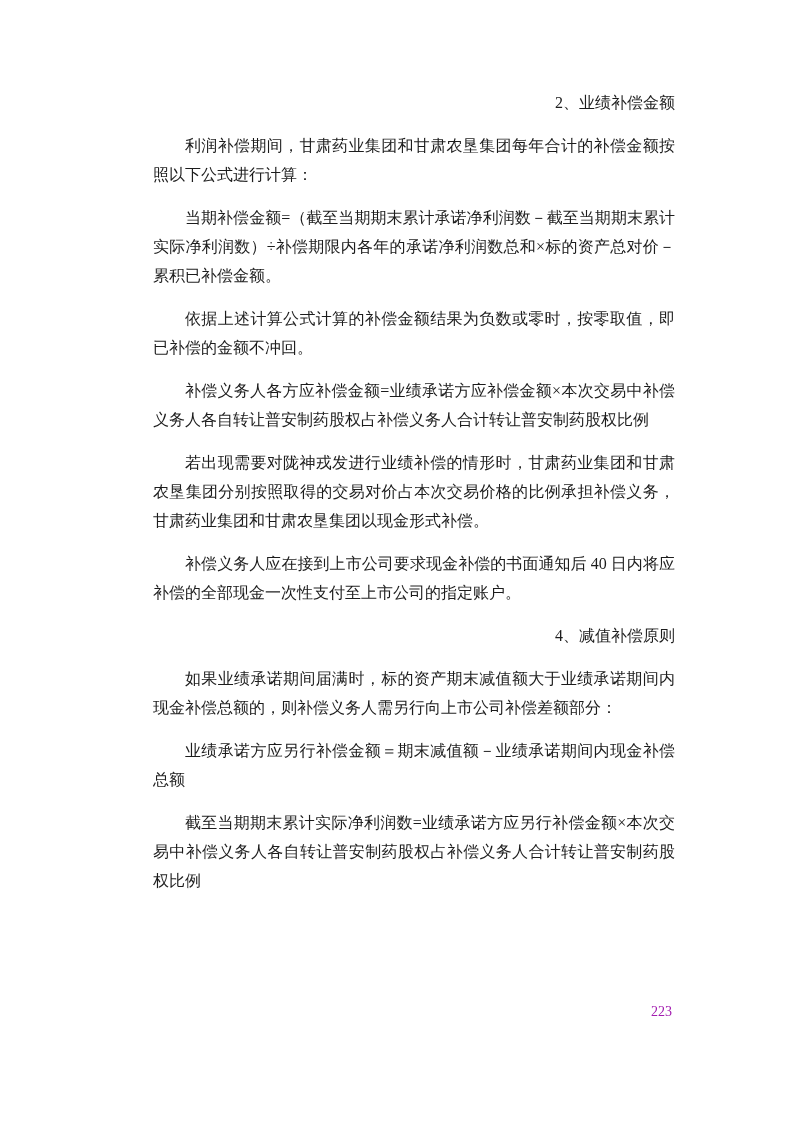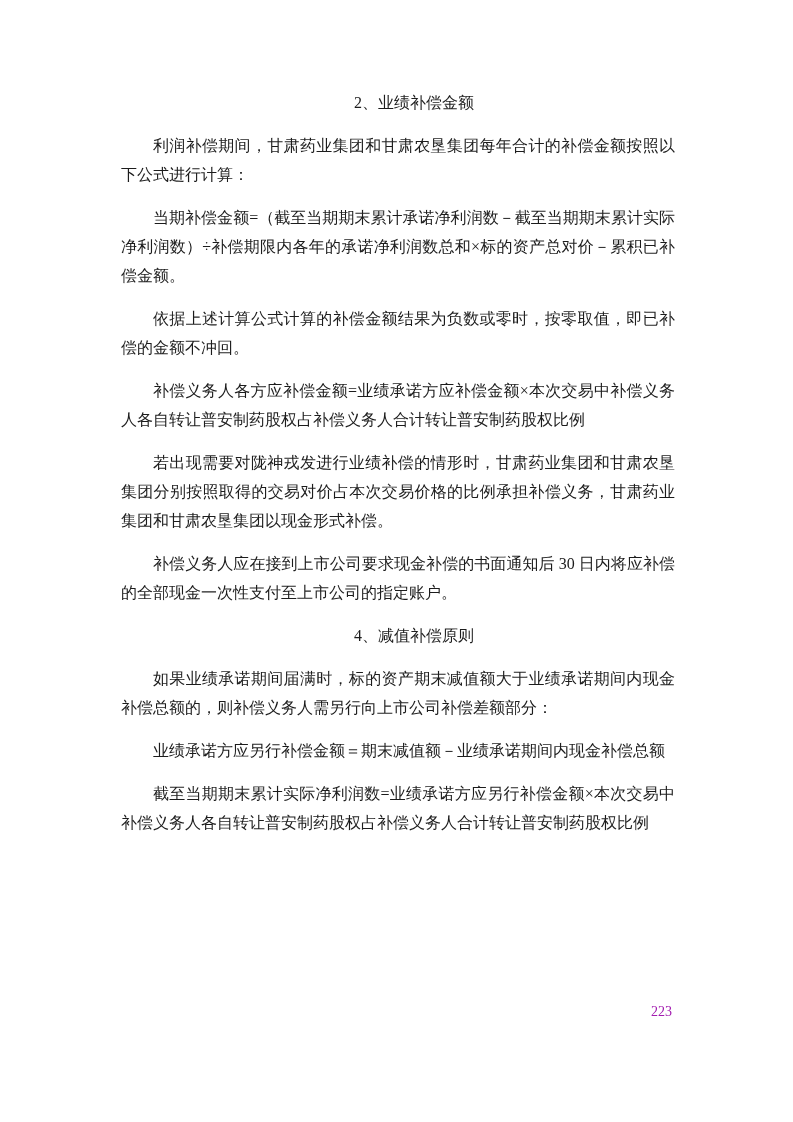--- a/index.html
+++ b/index.html
@@ -31,23 +31,24 @@
     margin: 0 0 14px 0;
     font-size: 16px;
     line-height: 29px;
     text-indent: 2em;
     color: #1c1c1c;
     word-break: break-all;
   }
   .doc-paragraph {
     text-align: justify;
     text-justify: inter-ideograph;
+    margin-left: 32px;
   }
   .doc-heading {
-    text-align: center;
+    text-align: right;
   }
   .page-footer {
     position: absolute;
     right: 121px;
     top: 1002px;
     font-size: 14px;
     line-height: 20px;
     color: #a21caf;
     font-family: "Liberation Serif", "DejaVu Serif", serif;
   }
@@ -56,20 +57,20 @@
 <body>
 
 <div class="doc-page">
   <div class="doc-content" id="doc-body">
       <p class="doc-heading">2、业绩补偿金额</p>
       <p class="doc-paragraph">利润补偿期间，甘肃药业集团和甘肃农垦集团每年合计的补偿金额按照以下公式进行计算：</p>
       <p class="doc-paragraph">当期补偿金额=（截至当期期末累计承诺净利润数－截至当期期末累计实际净利润数）÷补偿期限内各年的承诺净利润数总和×标的资产总对价－累积已补偿金额。</p>
       <p class="doc-paragraph">依据上述计算公式计算的补偿金额结果为负数或零时，按零取值，即已补偿的金额不冲回。</p>
       <p class="doc-paragraph">补偿义务人各方应补偿金额=业绩承诺方应补偿金额×本次交易中补偿义务人各自转让普安制药股权占补偿义务人合计转让普安制药股权比例</p>
       <p class="doc-paragraph">若出现需要对陇神戎发进行业绩补偿的情形时，甘肃药业集团和甘肃农垦集团分别按照取得的交易对价占本次交易价格的比例承担补偿义务，甘肃药业集团和甘肃农垦集团以现金形式补偿。</p>
-      <p class="doc-paragraph">补偿义务人应在接到上市公司要求现金补偿的书面通知后 30 日内将应补偿的全部现金一次性支付至上市公司的指定账户。</p>
+      <p class="doc-paragraph">补偿义务人应在接到上市公司要求现金补偿的书面通知后 40 日内将应补偿的全部现金一次性支付至上市公司的指定账户。</p>
       <p class="doc-heading">4、减值补偿原则</p>
       <p class="doc-paragraph">如果业绩承诺期间届满时，标的资产期末减值额大于业绩承诺期间内现金补偿总额的，则补偿义务人需另行向上市公司补偿差额部分：</p>
       <p class="doc-paragraph">业绩承诺方应另行补偿金额＝期末减值额－业绩承诺期间内现金补偿总额</p>
       <p class="doc-paragraph">截至当期期末累计实际净利润数=业绩承诺方应另行补偿金额×本次交易中补偿义务人各自转让普安制药股权占补偿义务人合计转让普安制药股权比例</p>
     </div>
   <div class="page-footer">223</div>
 </div>
 
 </body></html>

